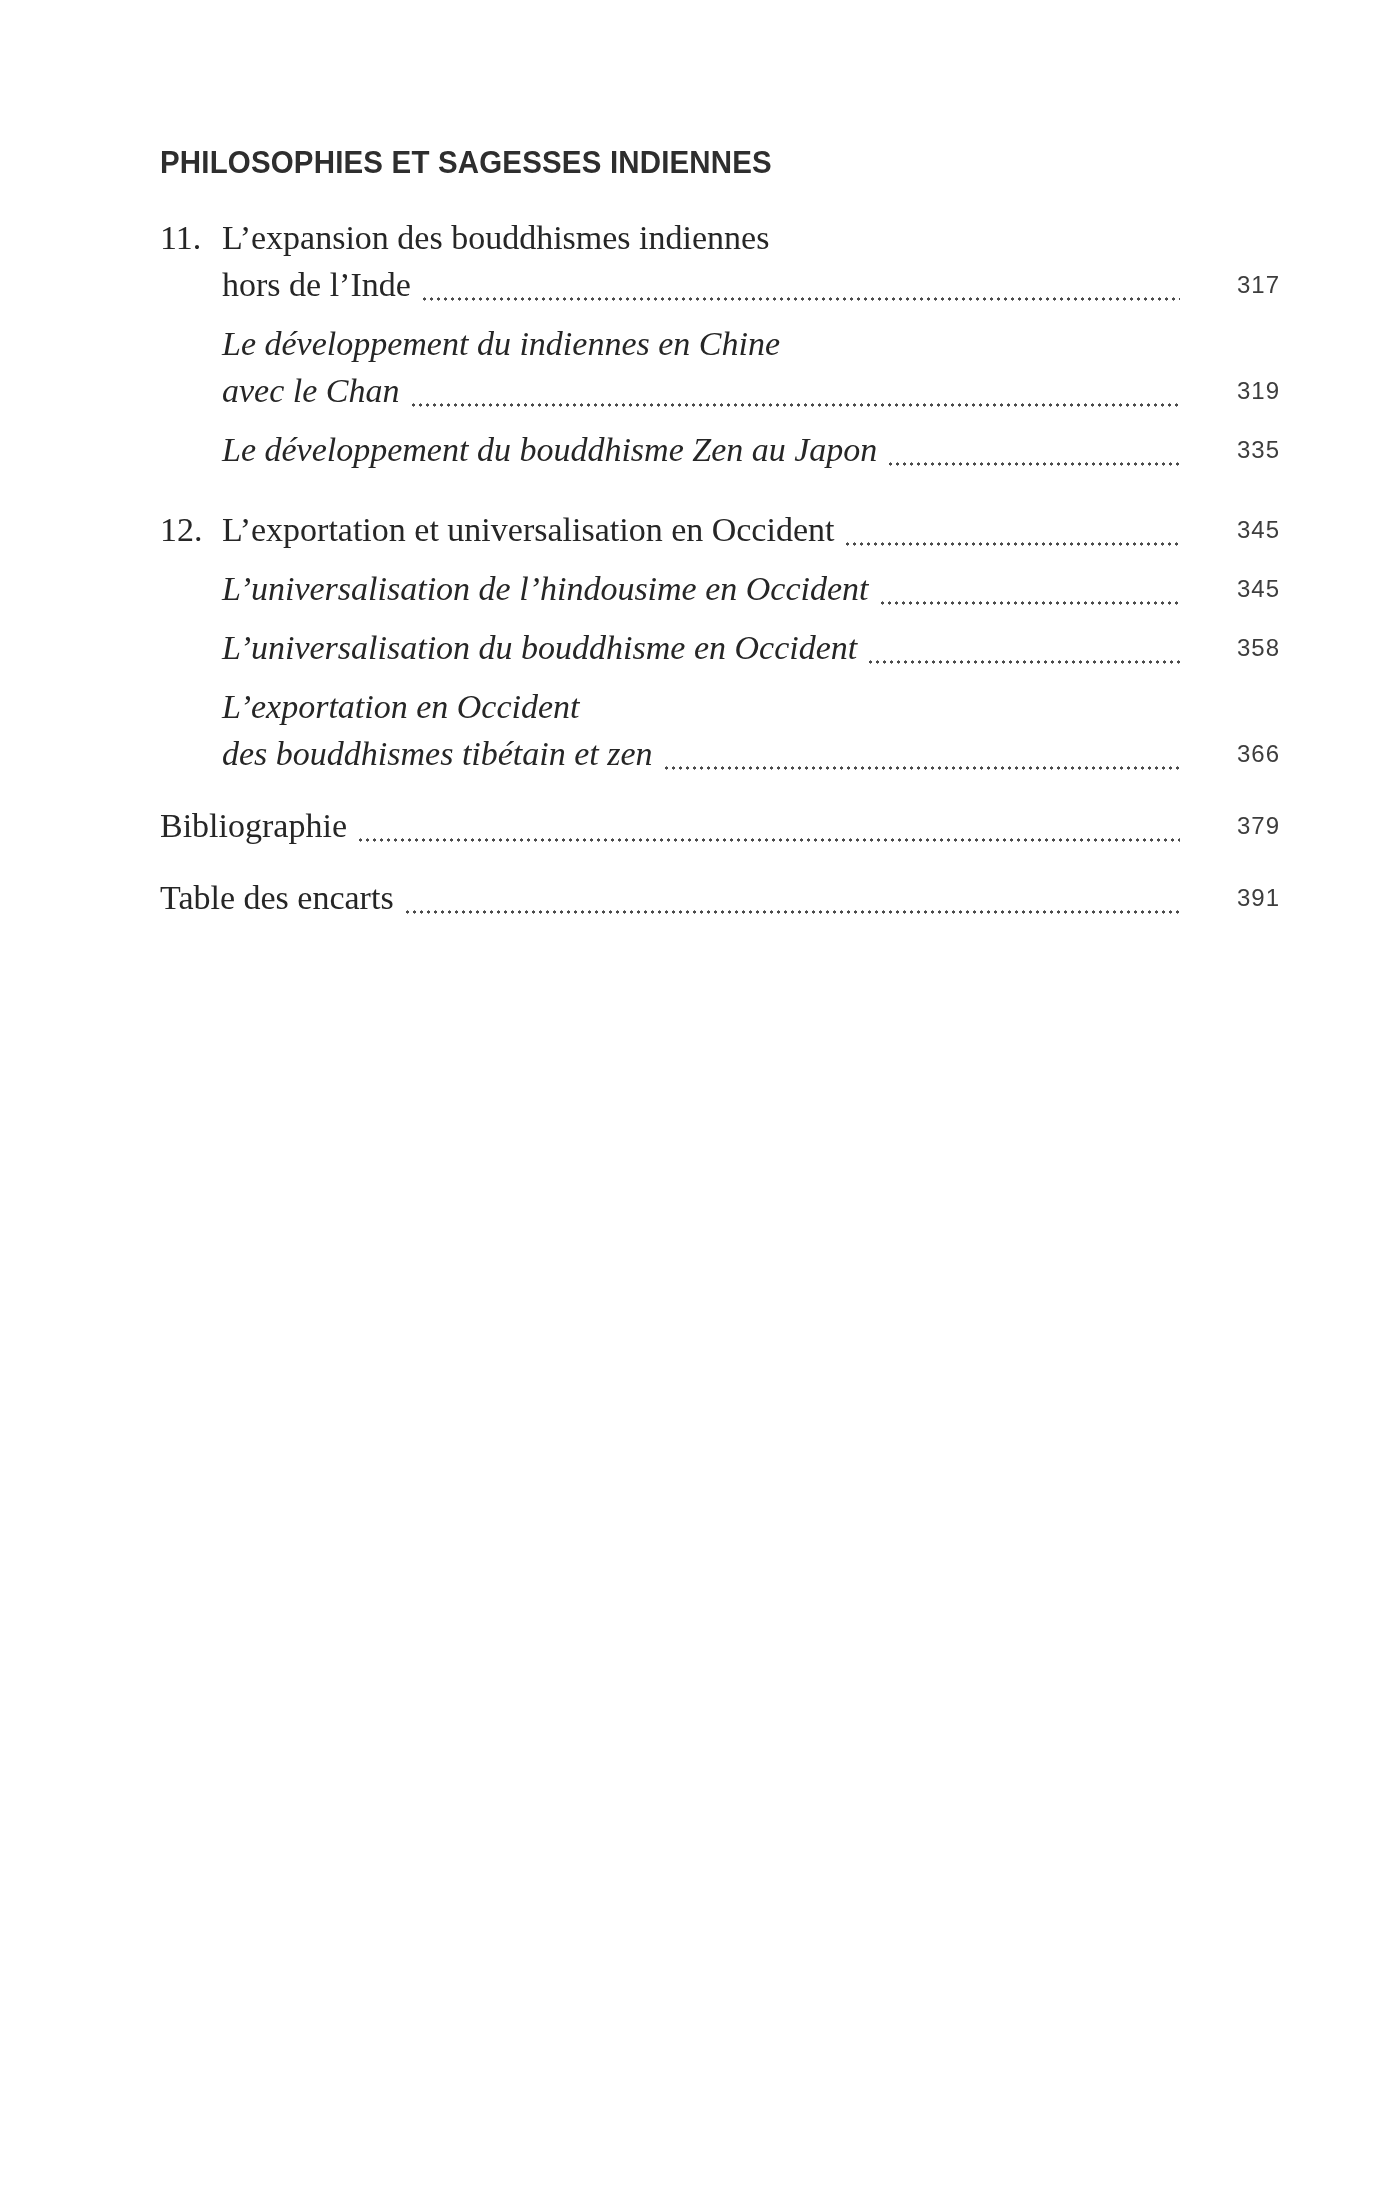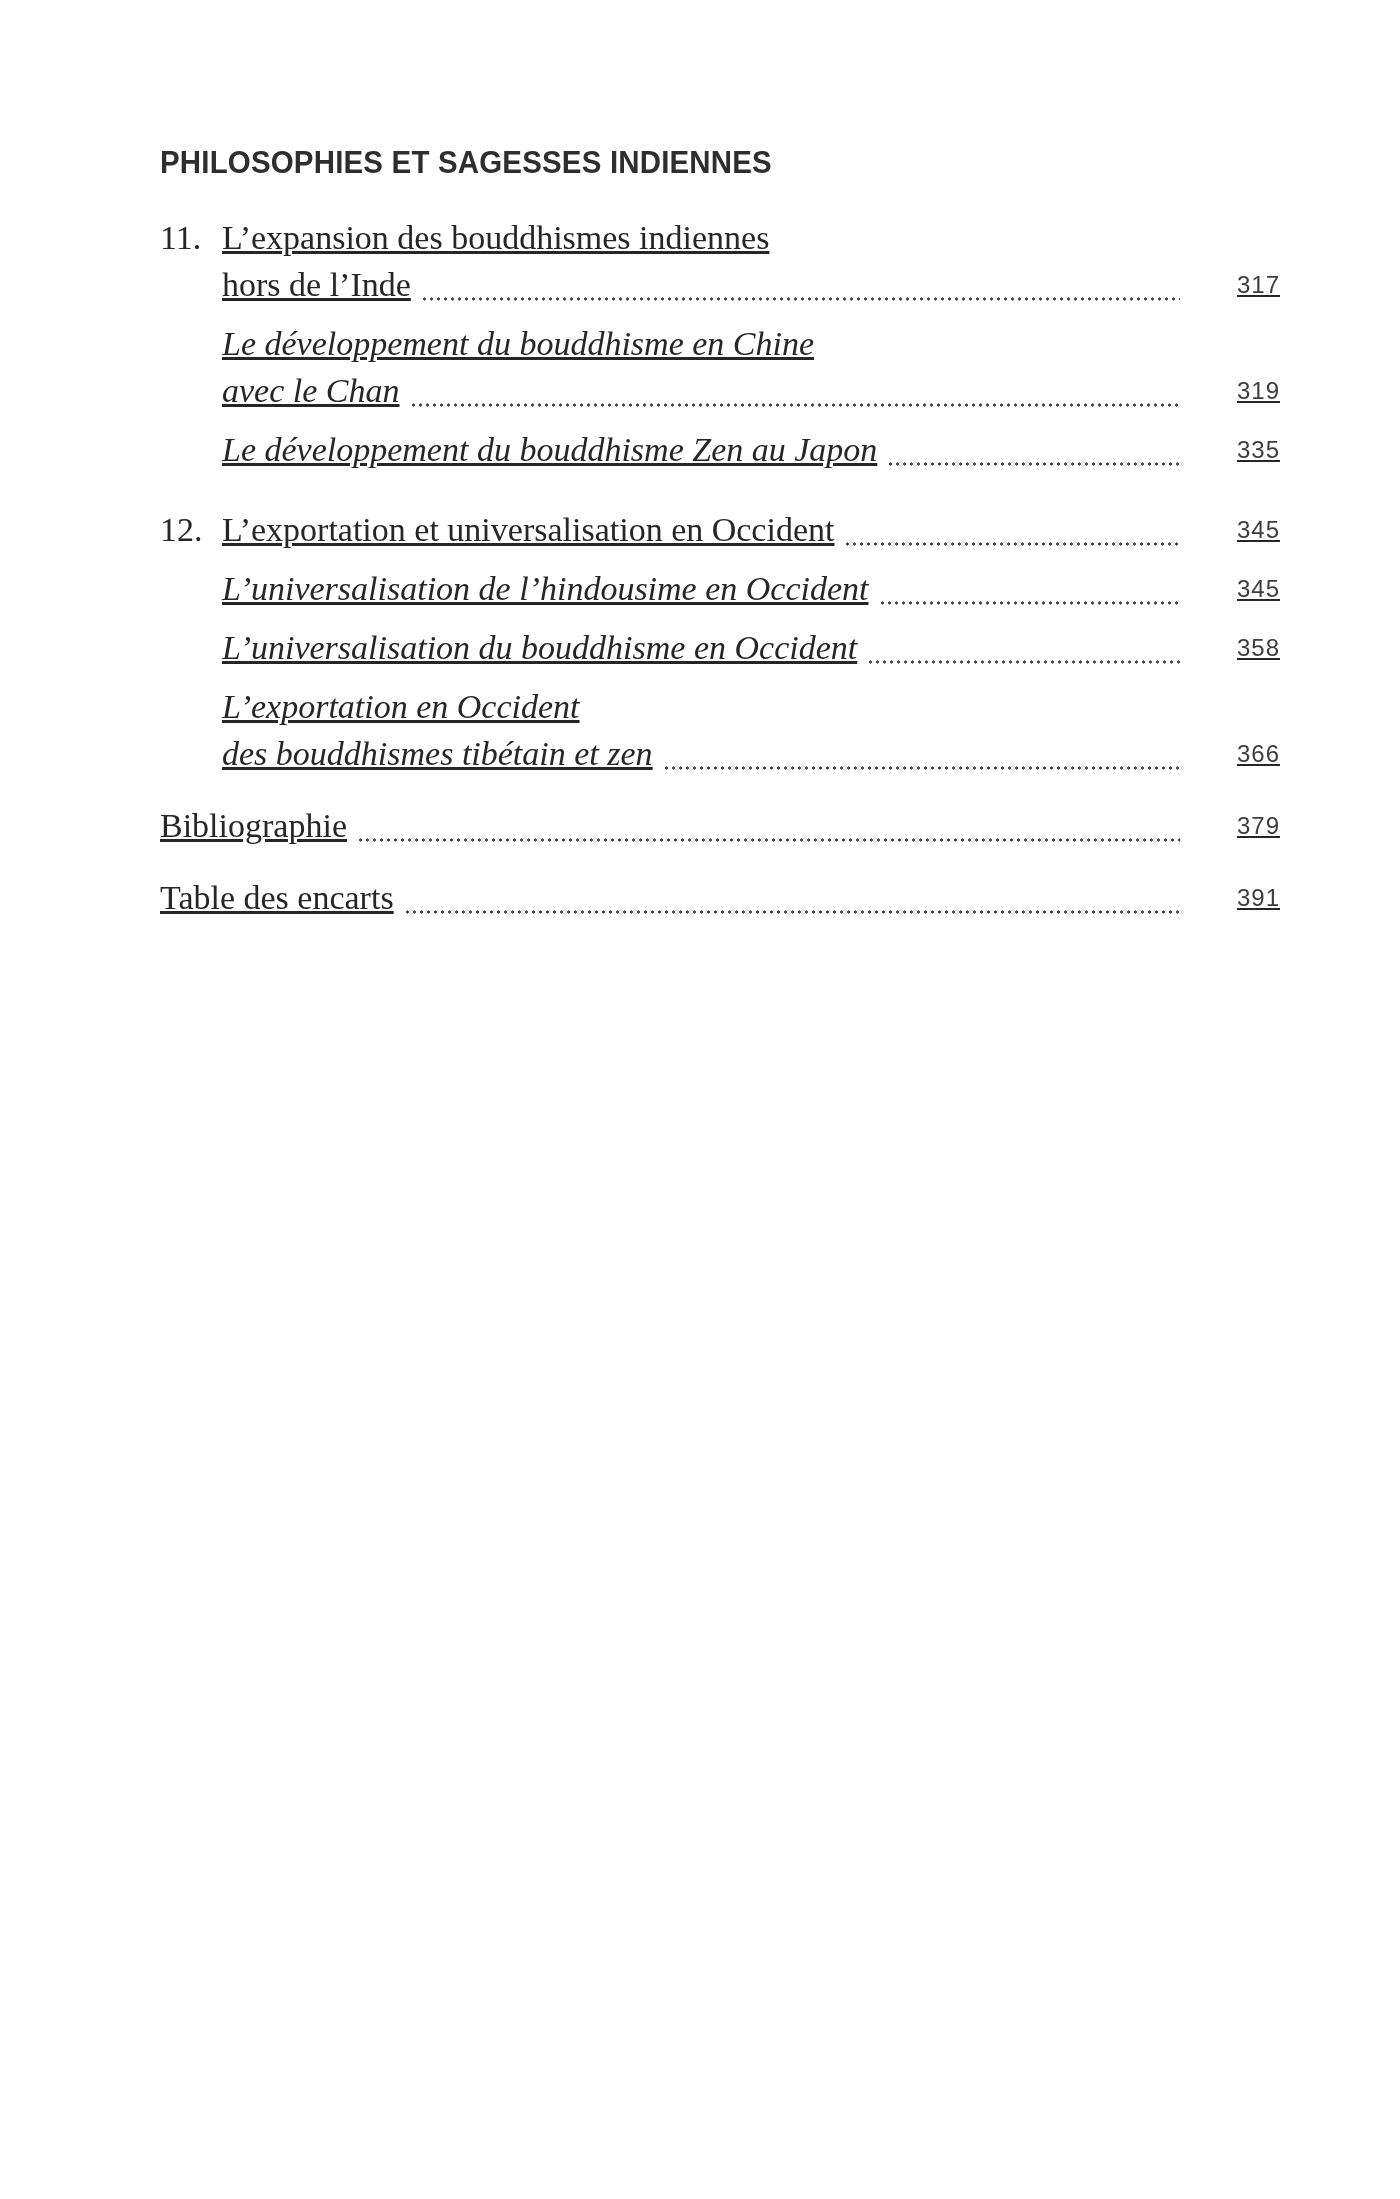--- a/index.html
+++ b/index.html
@@ -65,21 +65,20 @@
   
   .toc{
     margin-top:36px;
     font-size:34px;
     color:var(--text);
   }
   .entry{
     position:relative;
     margin-left:62px;
     line-height:47px;
-    text-decoration:underline;
   }
   .entry.flush{margin-left:0;}
   .entry.italic{font-style:italic;}
   .gap-normal{margin-top:12px;}
   .gap-large{margin-top:33px;}
   .gap-section{margin-top:46px;}
   .gap-back{margin-top:25px;}
   .line{white-space:nowrap;}
   .line.row{display:flex;align-items:center;}
   .num{
@@ -121,21 +120,21 @@
   <div class="toc">
       <div class="entry">
         <div class="line"><span class="num">11.</span><span class="txt">L’expansion des bouddhismes indiennes</span></div>
         <div class="line row">
           <span class="txt">hors de l’Inde</span>
           <span class="leader"></span>
           <span class="pagenum">317</span>
         </div>
       </div>
       <div class="entry italic gap-normal">
-        <div class="line"><span class="txt">Le développement du bouddhisme en Chine</span></div>
+        <div class="line"><span class="txt">Le développement du indiennes en Chine</span></div>
         <div class="line row">
           <span class="txt">avec le Chan</span>
           <span class="leader"></span>
           <span class="pagenum">319</span>
         </div>
       </div>
       <div class="entry italic gap-normal">
         <div class="line row">
           <span class="txt">Le développement du bouddhisme Zen au Japon</span>
           <span class="leader"></span>

